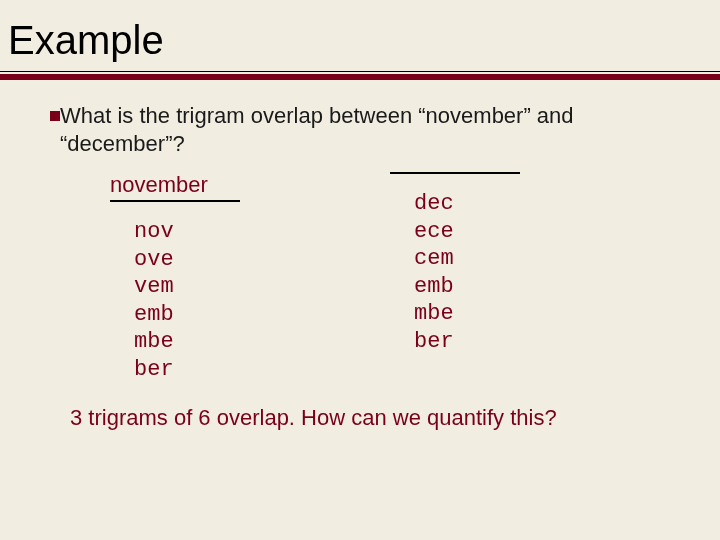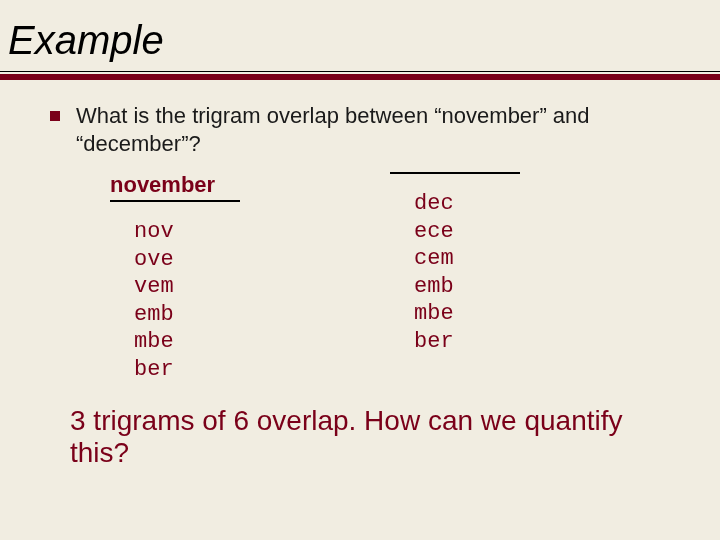--- a/index.html
+++ b/index.html
@@ -5,21 +5,20 @@
   * { margin: 0; padding: 0; box-sizing: border-box; }
   html, body { width: 720px; height: 540px; }
   body {
     background: #f1ede1;
     font-family: Verdana, Geneva, sans-serif;
     color: #1a1a1a;
     position: relative;
   }
   .title-area {
     padding: 18px 20px 6px 8px;
-    font-style: italic;
   }
   .title {
     font-family: Arial, Helvetica, sans-serif;
     font-size: 40px;
     font-weight: 400;
     color: #000;
   }
   .rule-group {
     margin-top: 2px;
   }
@@ -31,21 +30,20 @@
     height: 6px;
     background: #7a0019;
     margin-top: 2px;
   }
   .content {
     padding: 22px 40px 0 40px;
   }
   .bullet-item {
     display: flex;
     align-items: flex-start;
-    gap: 16px;
     margin-left: 10px;
     margin-bottom: 14px;
   }
   .bullet-marker {
     width: 10px;
     height: 10px;
     background: #7a0019;
     margin-top: 9px;
     flex: 0 0 auto;
   }
@@ -66,40 +64,39 @@
     width: 280px;
     display: flex;
     flex-direction: column;
     align-items: flex-start;
   }
   .col-header {
     font-size: 22px;
     color: #7a0019;
     margin-bottom: 2px;
     margin-left: 10px;
-    font-weight: bold;
   }
   .col-underline {
     width: 130px;
     height: 2px;
     background: #000;
     margin-left: 10px;
     margin-bottom: 16px;
   }
   .trigram-list {
     margin-left: 34px;
     font-family: Liberation Mono, monospace;
   }
   .trigram {
     font-size: 22px;
     color: #7a0019;
     line-height: 1.25;
   }
   .footer-note {
-    font-size: 28px;
+    font-size: 22px;
     color: #7a0019;
     margin-top: 22px;
     margin-left: 30px;
   }
 </style>
 </head>
 <body>
 
 <div class="title-area">
   <div class="title">Example</div>

